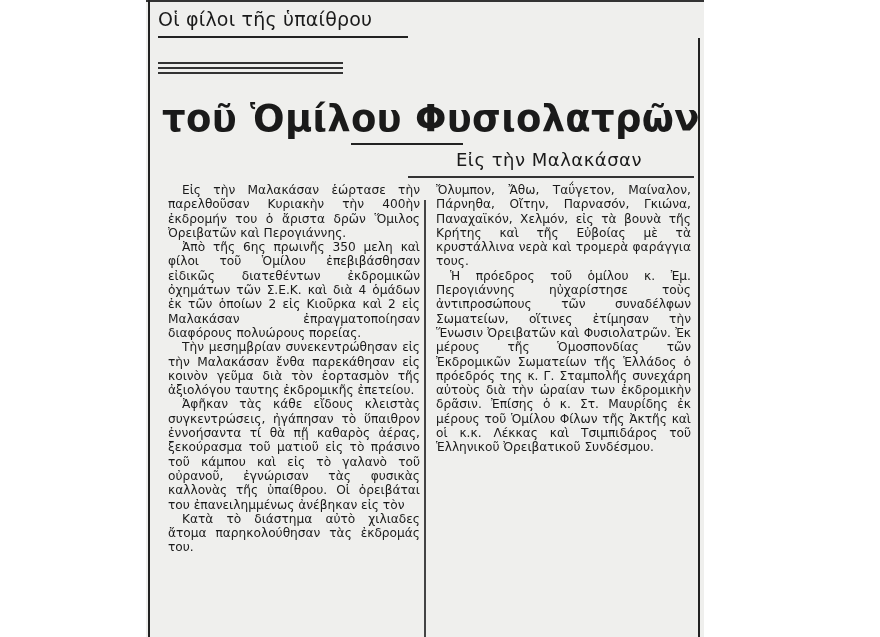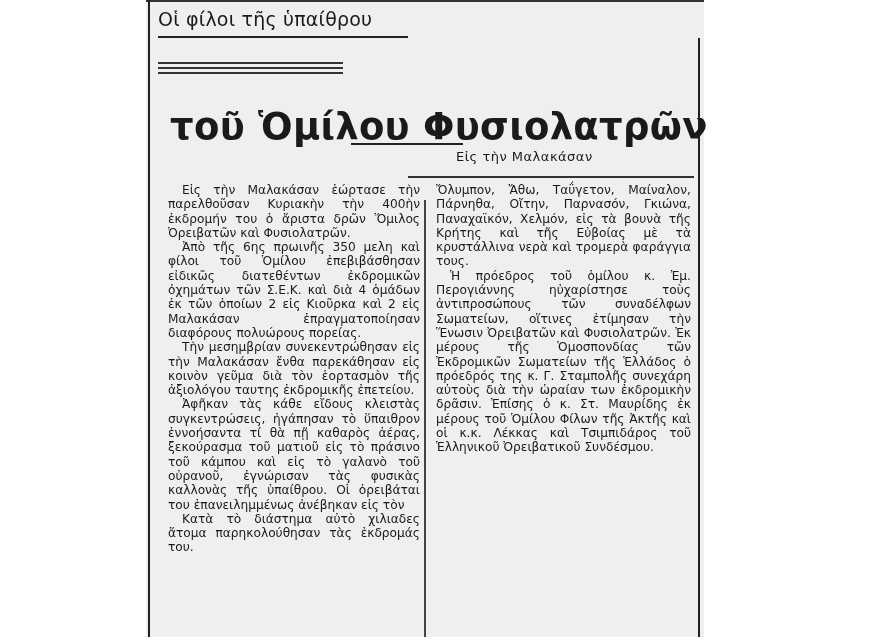--- a/index.html
+++ b/index.html
@@ -9,21 +9,21 @@
   .topline { position:absolute; left:0; top:0; width:558px; height:2px; background:#333; }
   .leftrule { position:absolute; left:2px; top:0; width:2px; height:637px; background:#222; }
   .rightrule { position:absolute; left:552px; top:38px; width:2px; height:600px; background:#222; }
   .kicker { position:absolute; left:12px; top:8px; font-size:19px; letter-spacing:0.2px; }
   .kicker-line { position:absolute; left:12px; top:36px; width:250px; height:2px; background:#222; }
   .deco { position:absolute; left:12px; top:62px; width:185px; }
   .deco div { height:2px; background:#333; margin-bottom:3px; }
   .headline1 { position:absolute; left:212px; top:40px; font-size:37px; font-weight:normal; white-space:nowrap; letter-spacing:0.3px; }
   .headline2 { position:absolute; left:12px; top:93px; font-size:37px; white-space:nowrap; letter-spacing:0.3px; }
   .mid-line { position:absolute; left:205px; top:143px; width:112px; height:2px; background:#222; }
-  .subhead { position:absolute; left:310px; top:149px; font-size:13px; letter-spacing:0.5px; white-space:nowrap; }
+  .subhead { position:absolute; left:310px; top:149px; font-size:18px; letter-spacing:0.5px; white-space:nowrap; }
   .subhead-line { position:absolute; left:262px; top:176px; width:286px; height:2px; background:#333; }
   .col { position:absolute; top:183px; font-size:12.2px; line-height:14.3px; text-align:justify; }
   .col p { margin:0; text-indent:14px; }
   .col-left { left:22px; width:252px; }
   .col-right { left:290px; width:255px; }
   .colrule { position:absolute; left:278px; top:200px; width:1.5px; height:437px; background:#444; }
 </style>
 </head>
 <body>
 
@@ -34,30 +34,30 @@
 
   <div class="kicker">Οἱ φίλοι τῆς ὑπαίθρου</div>
   <div class="kicker-line"></div>
 
   <div class="deco">
     <div></div>
       <div></div>
       <div></div>
   </div>
 
-  <h1 class="headline2" style="margin:12px">τοῦ Ὁμίλου Φυσιολατρῶν</h1>
+  <h1 class="headline2" style="margin:4px">τοῦ Ὁμίλου Φυσιολατρῶν</h1>
   <div class="mid-line"></div>
 
   <h2 class="subhead" style="margin:0;font-weight:normal">Εἰς τὴν Μαλακάσαν</h2>
   <div class="subhead-line"></div>
 
   <div class="colrule"></div>
 
   <div class="col col-left">
-    <p>Εἰς τὴν Μαλακάσαν ἑώρτασε τὴν παρελθοῦσαν Κυριακὴν τὴν 400ὴν ἐκδρομήν του ὁ ἄριστα δρῶν Ὅμιλος Ὀρειβατῶν καὶ Φυσιολατρῶν.</p>
+    <p>Εἰς τὴν Μαλακάσαν ἑώρτασε τὴν παρελθοῦσαν Κυριακὴν τὴν 400ὴν ἐκδρομήν του ὁ ἄριστα δρῶν Ὅμιλος Ὀρειβατῶν καὶ Περογιάννης.</p>
     <p>Ἀπὸ τῆς 6ης πρωινῆς 350 μελη καὶ φίλοι τοῦ Ὁμίλου ἐπεβιβάσθησαν εἰδικῶς διατεθέντων ἐκδρομικῶν ὀχημάτων τῶν Σ.Ε.Κ. καὶ διὰ 4 ὁμάδων ἐκ τῶν ὁποίων 2 εἰς Κιοῦρκα καὶ 2 εἰς Μαλακάσαν ἐπραγματοποίησαν διαφόρους πολυώρους πορείας.</p>
     <p>Τὴν μεσημβρίαν συνεκεντρώθησαν εἰς τὴν Μαλακάσαν ἔνθα παρεκάθησαν εἰς κοινὸν γεῦμα διὰ τὸν ἑορτασμὸν τῆς ἀξιολόγου ταυτης ἐκδρομικῆς ἐπετείου.</p>
     <p>Ἀφῆκαν τὰς κάθε εἴδους κλειστὰς συγκεντρώσεις, ἠγάπησαν τὸ ὕπαιθρον ἐννοήσαντα τί θὰ πῇ καθαρὸς ἀέρας, ξεκούρασμα τοῦ ματιοῦ εἰς τὸ πράσινο τοῦ κάμπου καὶ εἰς τὸ γαλανὸ τοῦ οὐρανοῦ, ἐγνώρισαν τὰς φυσικὰς καλλονὰς τῆς ὑπαίθρου. Οἱ ὀρειβάται του ἐπανειλημμένως ἀνέβηκαν εἰς τὸν</p>
     <p>Κατὰ τὸ διάστημα αὐτὸ χιλιαδες ἄτομα παρηκολούθησαν τὰς ἐκδρομάς του.</p>
   </div>
 
   <div class="col col-right">
     <p style="text-indent:0">Ὄλυμπον, Ἄθω, Ταΰγετον, Μαίναλον, Πάρνηθα, Οἴτην, Παρνασόν, Γκιώνα, Παναχαϊκόν, Χελμόν, εἰς τὰ βουνὰ τῆς Κρήτης καὶ τῆς Εὐβοίας μὲ τὰ κρυστάλλινα νερὰ καὶ τρομερὰ φαράγγια τους.</p>
     <p>Ἡ πρόεδρος τοῦ ὁμίλου κ. Ἐμ. Περογιάννης ηὐχαρίστησε τοὺς ἀντιπροσώπους τῶν συναδέλφων Σωματείων, οἵτινες ἐτίμησαν τὴν Ἕνωσιν Ὀρειβατῶν καὶ Φυσιολατρῶν. Ἐκ μέρους τῆς Ὁμοσπονδίας τῶν Ἐκδρομικῶν Σωματείων τῆς Ἑλλάδος ὁ πρόεδρός της κ. Γ. Σταμπολῆς συνεχάρη αὐτοὺς διὰ τὴν ὡραίαν των ἐκδρομικὴν δρᾶσιν. Ἐπίσης ὁ κ. Στ. Μαυρίδης ἐκ μέρους τοῦ Ὁμίλου Φίλων τῆς Ἀκτῆς καὶ οἱ κ.κ. Λέκκας καὶ Τσιμπιδάρος τοῦ Ἑλληνικοῦ Ὀρειβατικοῦ Συνδέσμου.</p>
   </div>

